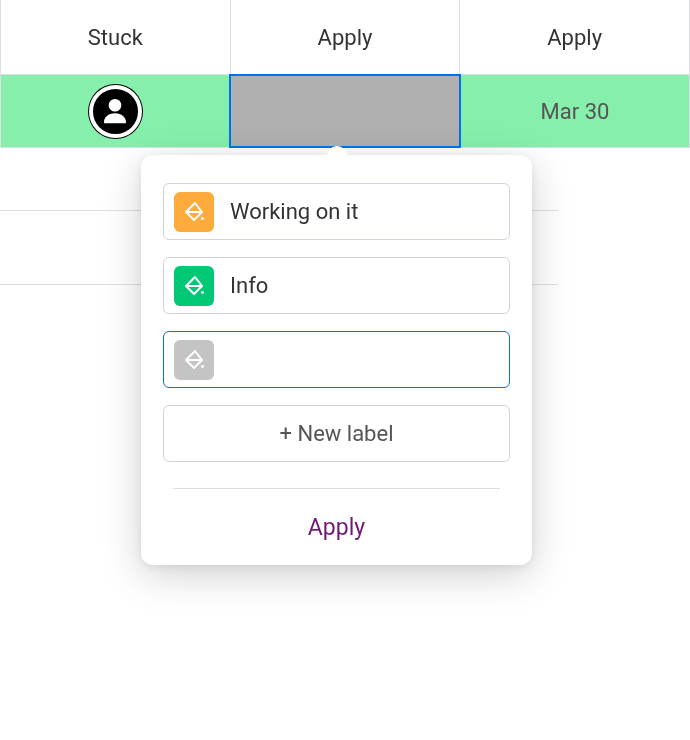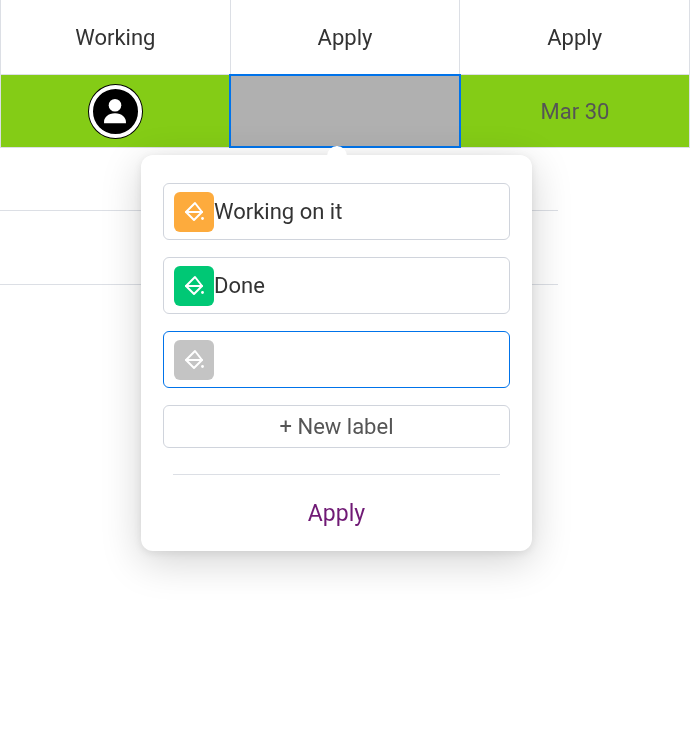--- a/index.html
+++ b/index.html
@@ -31,21 +31,21 @@
       font-size: 22px;
       font-weight: 400;
       color: #333;
       border-right: 1px solid #dcdfe5;
     }
     .th:last-child { border-right: none; }
 
     .row {
       display: flex;
       height: 73px;
-      background: #84cc16;
+      background: #86efac;
       border: 1px solid #dcdfe5;
       border-top: none;
     }
     .cell {
       flex: 1;
       display: flex;
       align-items: center;
       justify-content: center;
       position: relative;
     }
@@ -117,20 +117,21 @@
     }
 
     .opt {
       display: flex;
       align-items: center;
       height: 57px;
       border: 1px solid #d0d4dc;
       border-radius: 6px;
       margin-bottom: 17px;
       padding: 0 10px;
+      gap: 16px;
       cursor: pointer;
     }
     .opt.editing {
       border: 1.5px solid #0073ea;
     }
     .opt .swatch {
       width: 40px;
       height: 40px;
       border-radius: 6px;
       display: flex;
@@ -161,21 +162,21 @@
       height: 26px;
       background: #333;
       vertical-align: middle;
       margin-left: 1px;
     }
 
     .new-label {
       display: flex;
       align-items: center;
       justify-content: center;
-      height: 43px;
+      height: 57px;
       border: 1px solid #d0d4dc;
       border-radius: 6px;
       font-size: 22px;
       color: #555;
       margin-bottom: 26px;
       cursor: pointer;
     }
 
     .divider {
       height: 1px;
@@ -191,21 +192,21 @@
       font-size: 23px;
       color: #701a75;
       cursor: pointer;
     }
   </style>
 </head>
 <body>
 
 <div class="table">
   <div class="thead">
-    <div class="th">Working</div>
+    <div class="th">Stuck</div>
     <div class="th">Apply</div>
     <div class="th">Apply</div>
   </div>
   <div class="row">
     <div class="cell">
       <div class="avatar">
         <svg viewBox="0 0 24 24">
           <circle cx="12" cy="8.2" r="4.2" fill="#fff"></circle>
           <path d="M12 13.5c-4.6 0-7.3 2.9-7.3 5.6v1.0h14.6v-1.0c0-2.7-2.7-5.6-7.3-5.6z" fill="#fff"></path>
         </svg>
@@ -233,21 +234,21 @@
 
 
   <div class="opt">
     <div class="swatch swatch-green">
       <svg viewBox="0 0 24 24" fill="none" stroke="#fff" stroke-width="2" stroke-linecap="round" stroke-linejoin="round">
         <path d="M13 3 L4 12 L12 20 L20 12 Z"></path>
         <path d="M4 12 L20 12"></path>
         <circle cx="20.5" cy="18.5" r="1.4" fill="#fff" stroke="none"></circle>
       </svg>
     </div>
-    <span class="opt-label">Done</span>
+    <span class="opt-label">Info</span>
   </div>
 
   <div class="opt editing">
     <div class="swatch swatch-gray">
       <svg viewBox="0 0 24 24" fill="none" stroke="#fff" stroke-width="2" stroke-linecap="round" stroke-linejoin="round">
         <path d="M13 3 L4 12 L12 20 L20 12 Z"></path>
         <path d="M4 12 L20 12"></path>
         <circle cx="20.5" cy="18.5" r="1.4" fill="#fff" stroke="none"></circle>
       </svg>
     </div>

